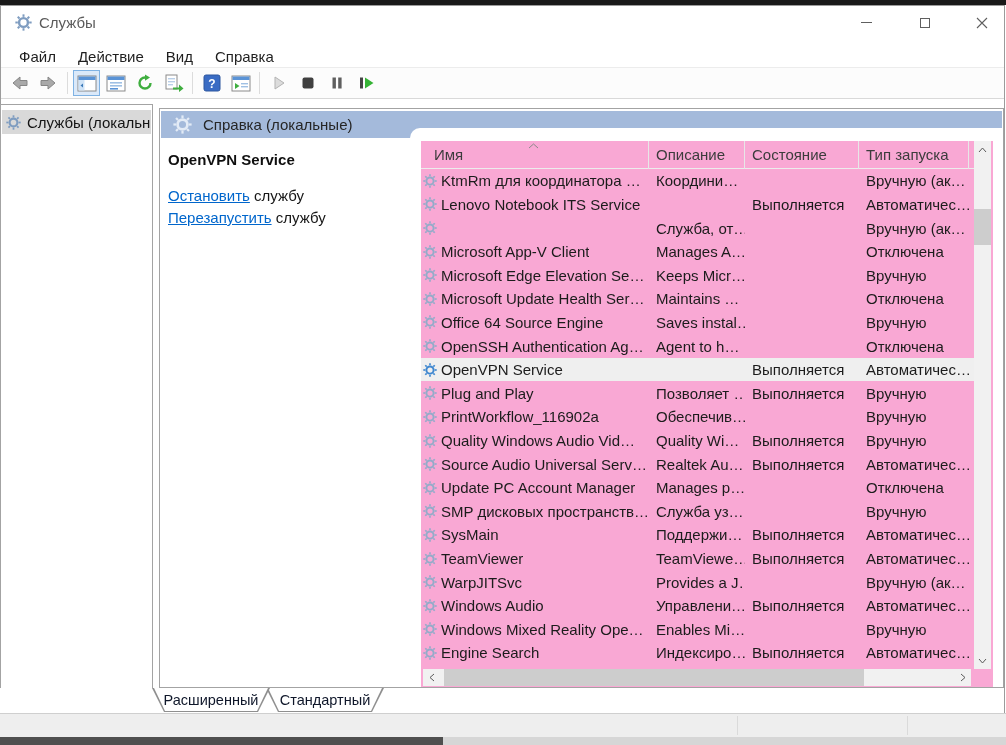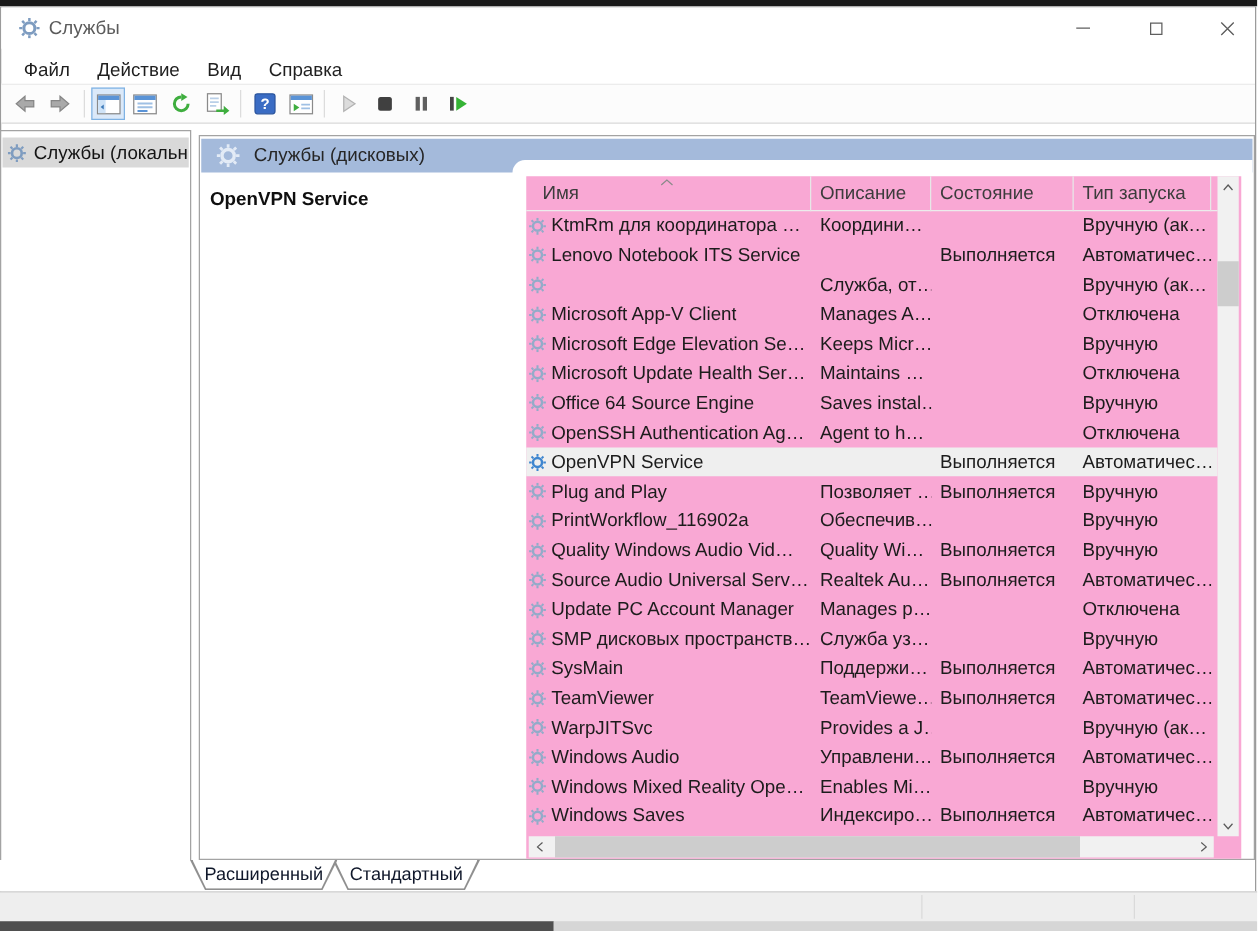--- a/index.html
+++ b/index.html
@@ -255,26 +255,30 @@
     </div>
   </div>
 
   <div class="mainpane">
     <div class="banner">
       <span class="gear">
         <svg width="19" height="19" viewBox="0 0 24 24">
             <use href="#gear"></use>
           </svg>
       </span>
-      <span class="banner-title">Службы (дисковых)</span>
+      <span class="banner-title">Справка (локальные)</span>
     </div>
     <div class="tabpage"></div>
 
     <div class="detail">
       <div class="svc-title">OpenVPN Service</div>
+      <div class="detail-links">
+        <div><a>Остановить</a><span> службу</span></div>
+        <div><a>Перезапустить</a><span> службу</span></div>
+      </div>
     </div>
 
     <div class="listview">
       <div class="lv-header">
         <div class="hcell h-name">
           <span>Имя</span>
           <span class="sort-ind">
             <svg width="11" height="6" viewBox="0 0 11 6">
                 <path d="M1 5 L5.5 1 L10 5" stroke="#8a8a8a" fill="none"></path>
               </svg>
@@ -566,21 +570,21 @@
             <span class="cell c-type">Вручную</span>
           </div>
 
           <div class="lv-row">
             <span class="cell c-name">
               <span class="gear">
                 <svg width="14" height="14" viewBox="0 0 24 24">
                   <use href="#gear"></use>
                 </svg>
               </span>
-              <span class="nm">Windows Saves</span>
+              <span class="nm">Engine Search</span>
             </span>
             <span class="cell c-desc">Индексиро…</span>
             <span class="cell c-status">Выполняется</span>
             <span class="cell c-type">Автоматичес…</span>
           </div>
         </div>
 
       <div class="v-sb">
         <span class="sb-arrow" style="left:0;top:0">
           <svg width="9" height="6" viewBox="0 0 9 6">

